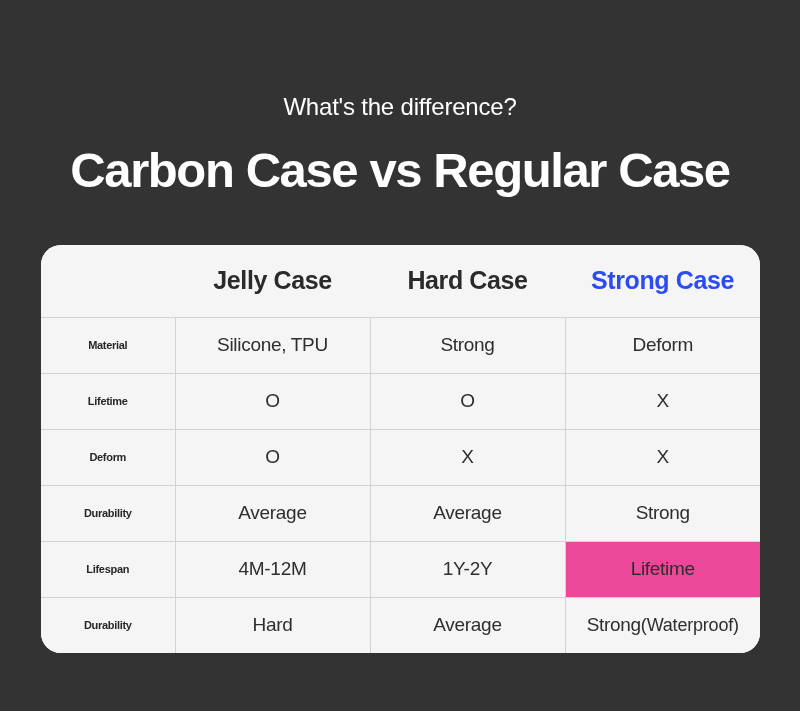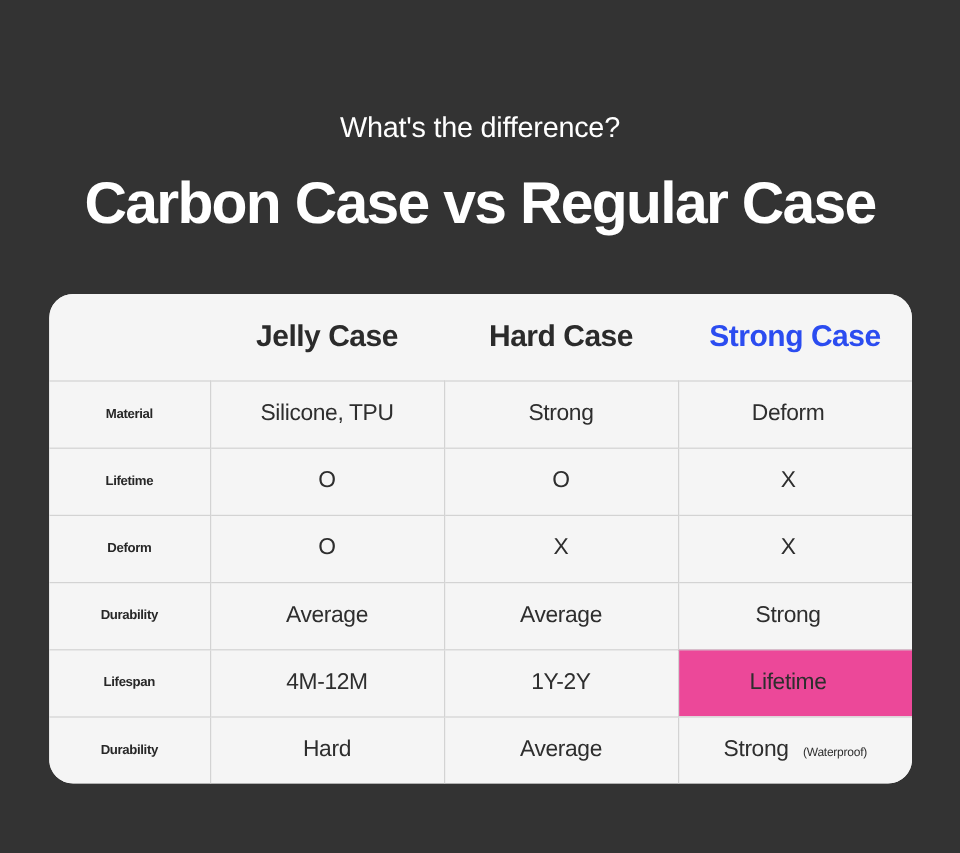--- a/index.html
+++ b/index.html
@@ -66,21 +66,21 @@
     letter-spacing:-0.3px;
   }
   tbody td:last-child { border-right:none; }
   tbody td.label {
     font-size:11px;
     font-weight:700;
     color:#272727;
     letter-spacing:-0.3px;
   }
   tbody td.hl { background:#ec4899; }
-  .sub { font-size:10px; letter-spacing:-0.2px;padding-left:12px; }
+  .sub { font-size:18px; letter-spacing:-0.2px; }
 </style>
 </head>
 <body>
 
 <div class="page">
 
   <div class="header">
     <div class="subtitle">What's the difference?</div>
     <div class="title">Carbon Case vs Regular Case</div>
   </div>

